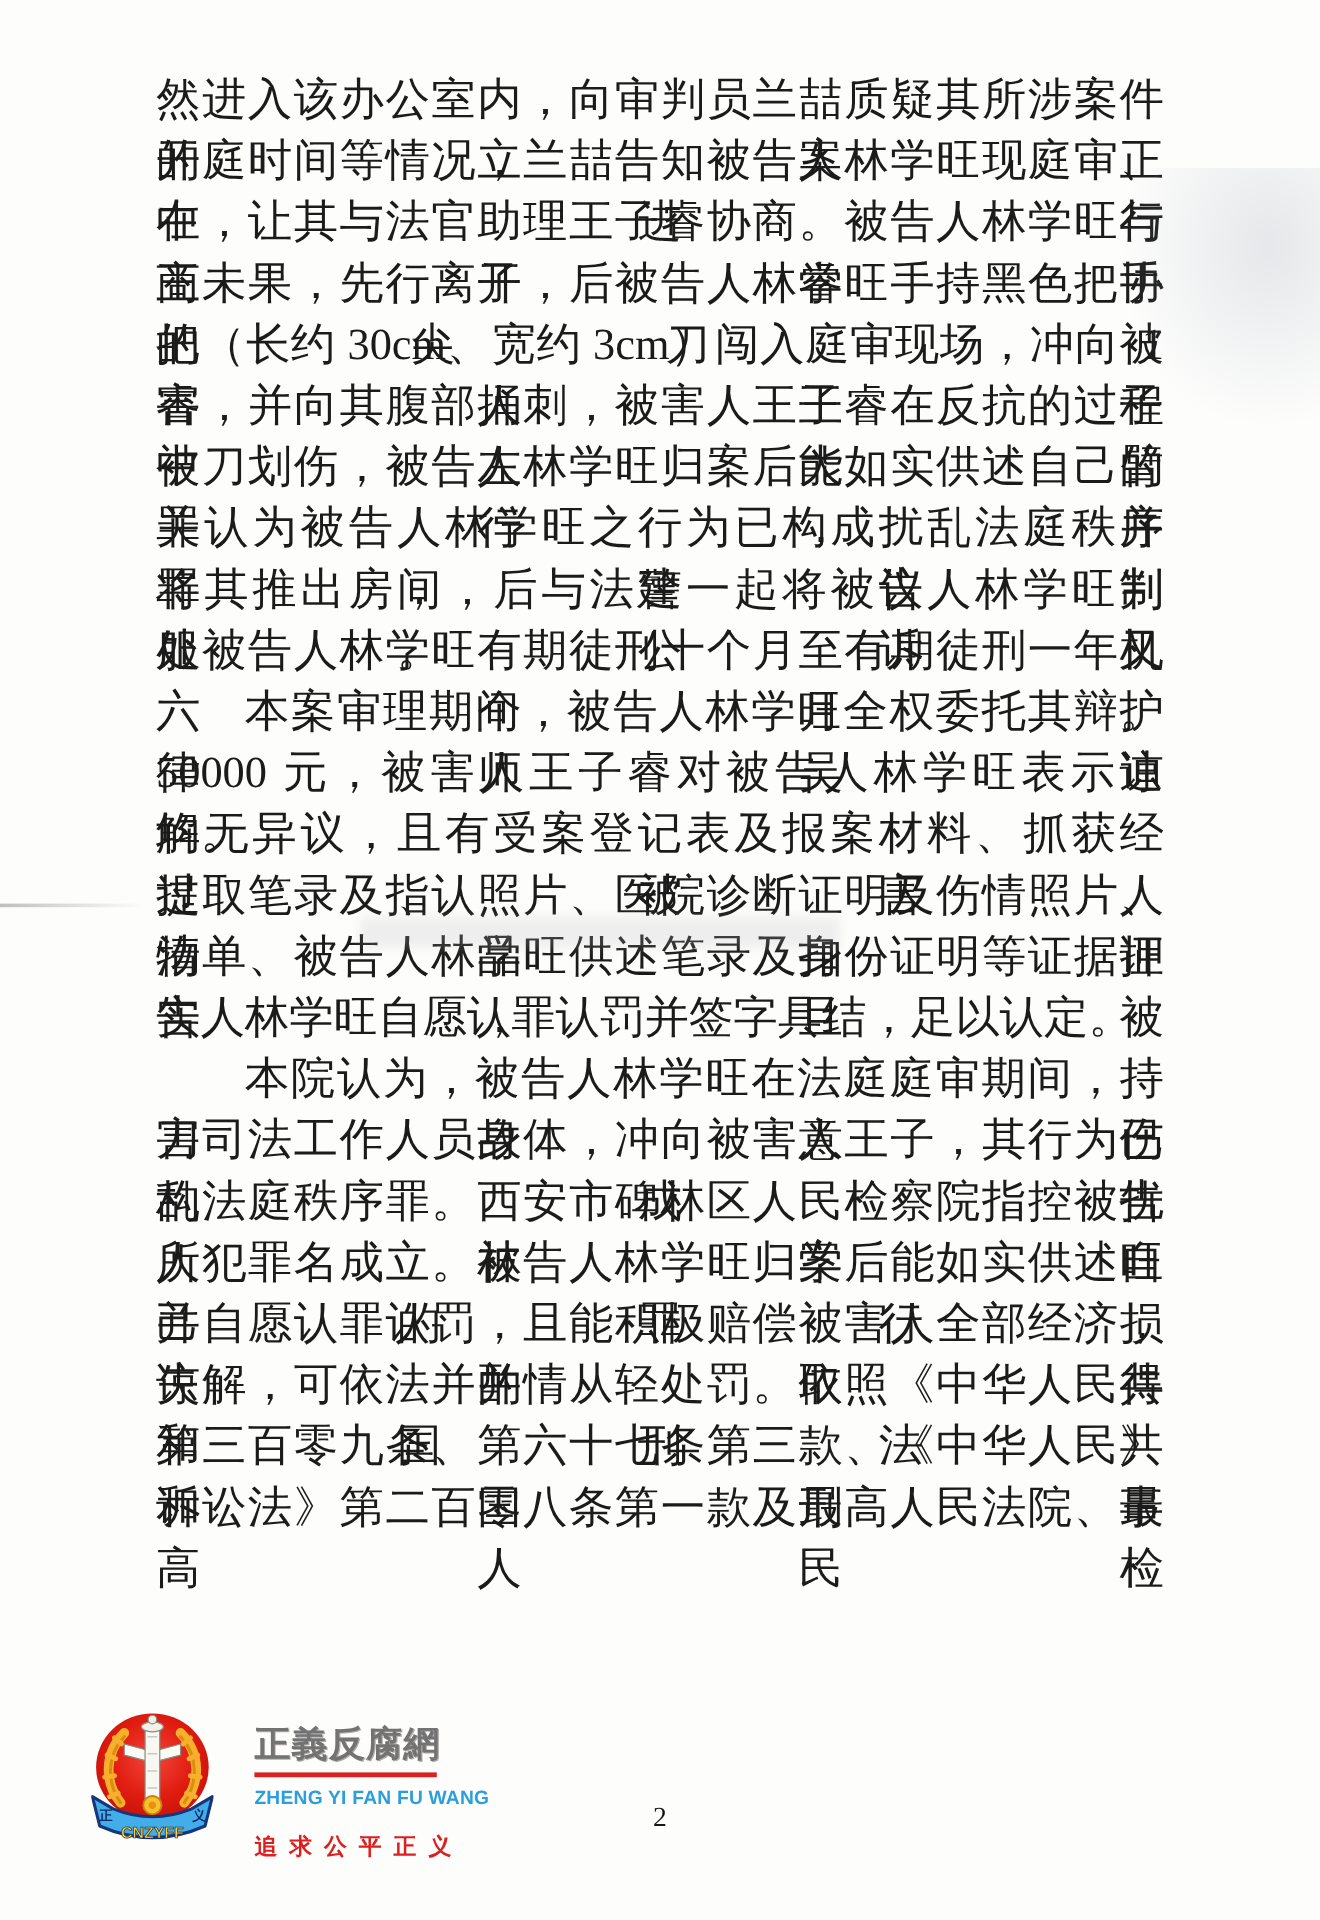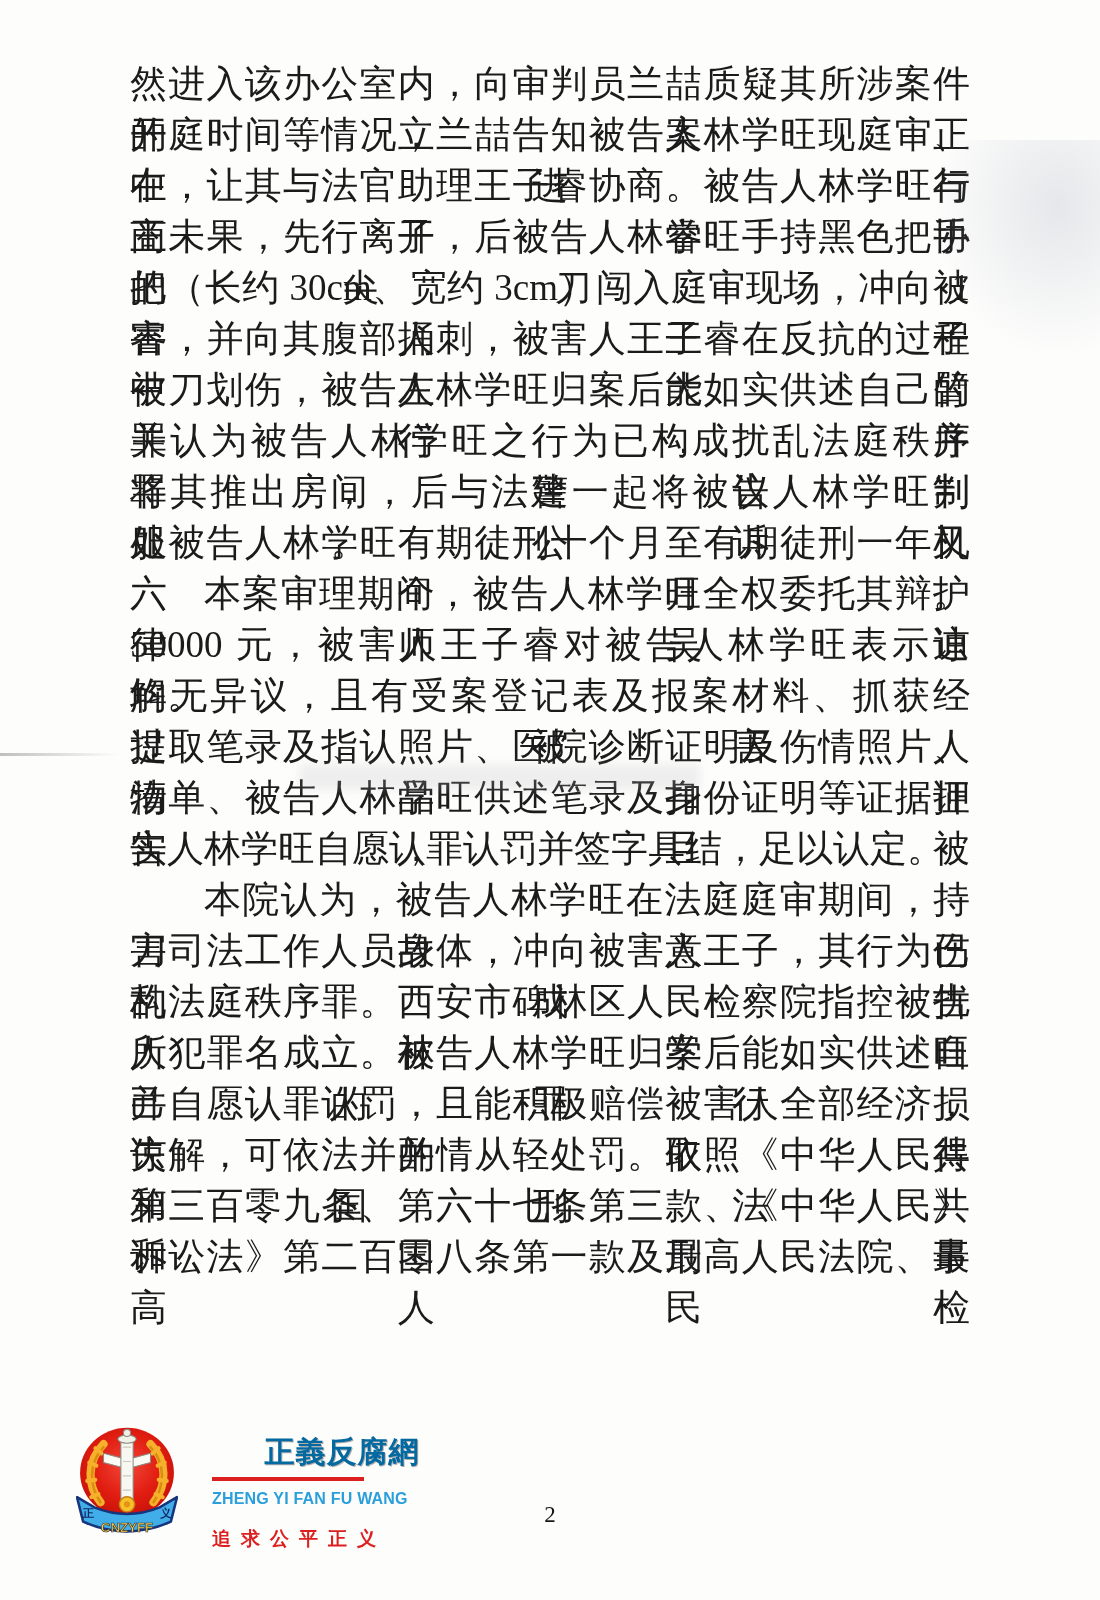--- a/index.html
+++ b/index.html
@@ -57,28 +57,27 @@
   
   .wm-logo {
     position: absolute; left: 76px; top: 1426px;
     width: 102px; height: 122px;
   }
   .wm-textblock {
     position: absolute; left: 212px; top: 1438px;
     width: 260px;
   }
   .wm-title {
-    font-family: Liberation Mono, monospace;
+    font-family: Liberation Sans, sans-serif;
     font-weight: bold;
     font-size: 30px;
     line-height: 32px;
-    color: #0369a1;
+    color: #737373;
     letter-spacing: 1px;
     text-shadow: 1px 1px 0 rgba(40,20,20,.35);
-    text-align: center;
   }
   .wm-underline {
     width: 152px; height: 4px;
     background: #dc1f1f;
     margin-top: 7px;
   }
   .wm-sub {
     margin-top: 9px;
     font-family: "Liberation Sans", "DejaVu Sans", sans-serif;
     font-weight: bold;

